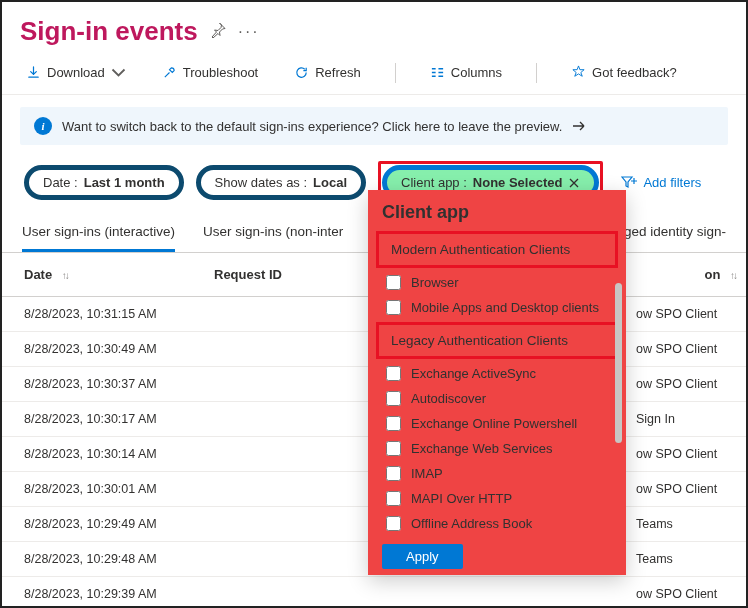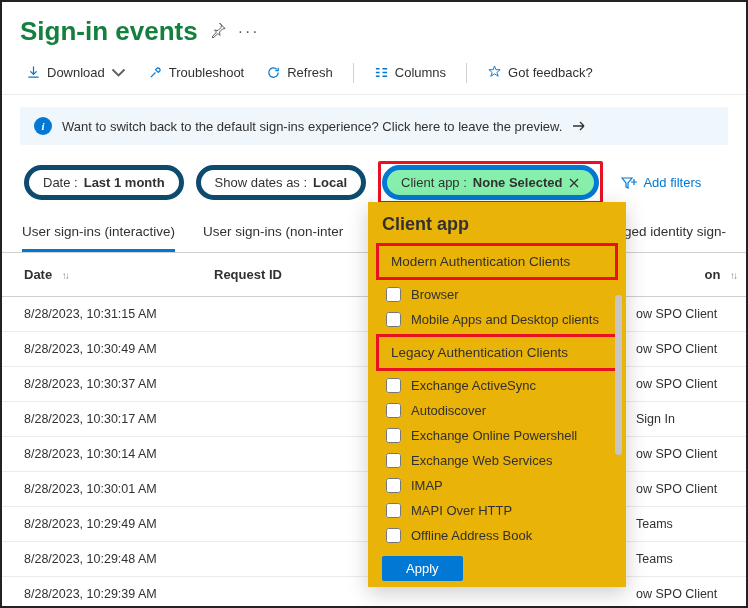--- a/index.html
+++ b/index.html
@@ -18,27 +18,27 @@
   .header {
     display: flex;
     align-items: center;
     padding: 14px 18px 8px 18px;
     gap: 12px;
   }
   .header h1 {
     font-size: 26px;
     font-weight: 600;
     margin: 0;
-    color: #15803d;
+    color: #be185d;
   }
   .pin-icon, .more-icon { color: #605e5c; cursor: pointer; }
   .toolbar {
     display: flex;
     align-items: center;
-    gap: 2px;
+    gap: 16px;
     padding: 6px 14px 10px 14px;
     border-bottom: 1px solid #edebe9;
   }
   .tb-item {
     display: flex;
     align-items: center;
     gap: 6px;
     padding: 4px 10px;
     color: #323130;
     cursor: pointer;
@@ -94,21 +94,21 @@
     background: #86efac;
     border-color: #0078d4;
   }
   .highlight-red {
     border: 3px solid #e81123;
     padding: 1px;
     border-radius: 2px;
   }
   .add-filter-btn {
     display: flex;
-    align-items: flex-end;
+    align-items: flex-start;
     gap: 6px;
     color: #0078d4;
     cursor: pointer;
     font-size: 13px;
     margin-left: 6px;
   }
   .tabs {
     display: flex;
     gap: 28px;
     padding: 14px 20px 0 20px;
@@ -150,24 +150,24 @@
     border-bottom: 1px solid #edebe9;
     color: #323130;
     white-space: nowrap;
     font-size: 12.5px;
   }
   tbody td.app-cell { padding-left: 0; }
   .sort-arrows { color: #8a8886; font-size: 10px; letter-spacing: -2px; margin-left: 6px;}
   
   .dropdown {
     position: absolute;
-    top: 200px;
+    top: 188px;
     left: 366px;
     width: 258px;
-    background: #eab308;
+    background: #ef4444;
     box-shadow: 0 6px 20px rgba(0,0,0,0.2);
     z-index: 10;
     padding-bottom: 6px;
   }
   .dd-title {
     font-size: 18px;
     font-weight: 600;
     padding: 12px 14px 6px 14px;
   }
   .dd-header {

